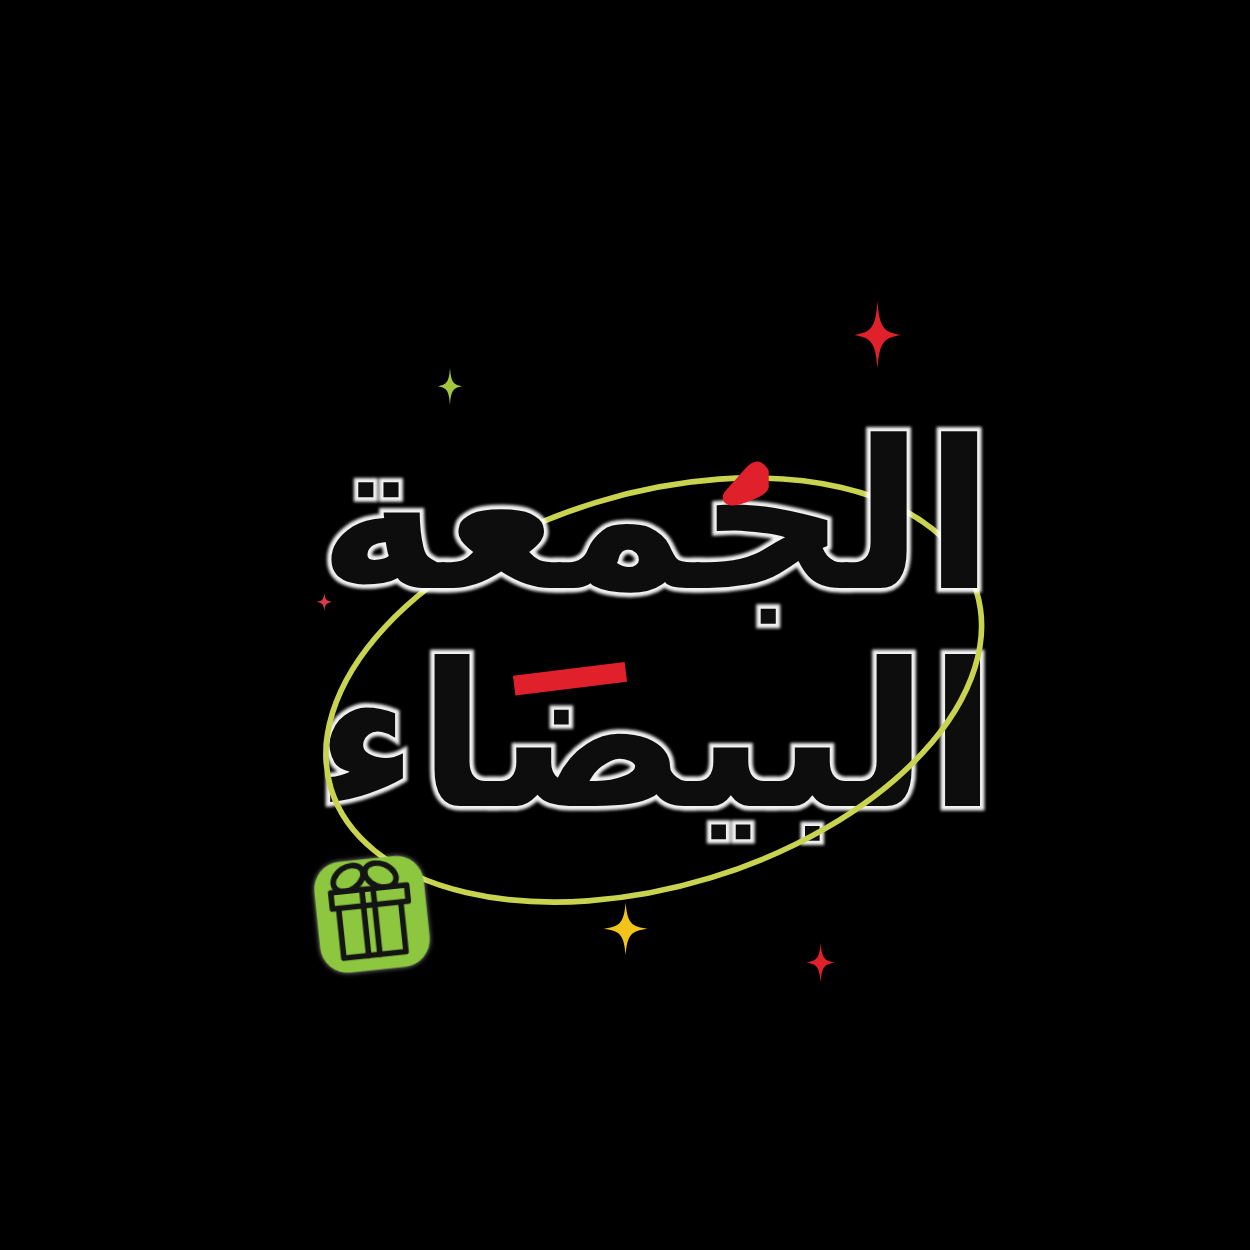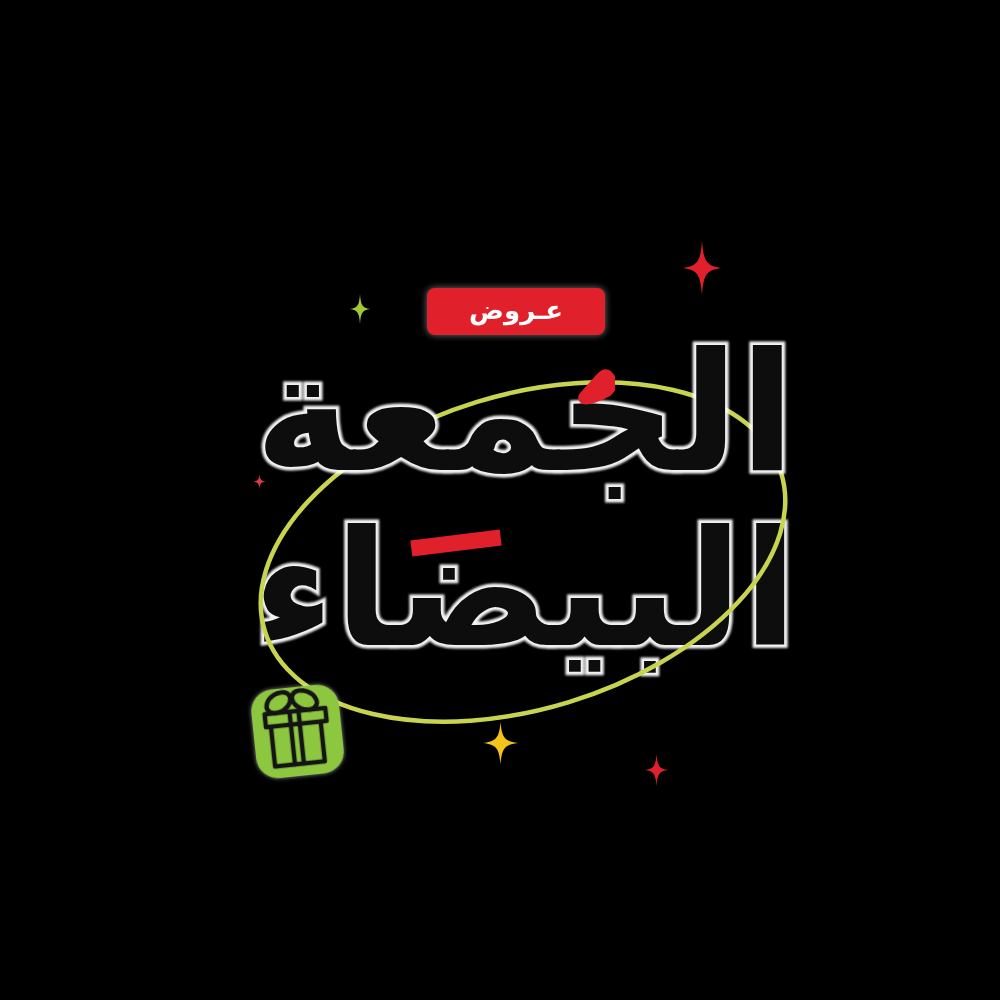--- a/index.html
+++ b/index.html
@@ -106,23 +106,20 @@
     <span class="layer halo">الجمعة</span>
     <span class="layer fill">الجمعة</span>
   </div>
 
   <svg class="damma" viewBox="0 0 40 40">
     <path d="M34 4 C44 10 44 24 35 30 C28 34 14 40 8 38 C2 36 2 30 6 26 L22 8 C26 4 30 2 34 4 Z" style="fill: var(--accent_red);"></path>
   </svg>
 
   <div class="dash"></div>
 
-  <div class="badge">
-    <span class="badge-label">عـروض</span>
-  </div>
 
   <svg class="sparkle sp-red-top" viewBox="0 0 100 100" preserveAspectRatio="none">
     <path d="M50 0 C54 38 62 46 100 50 C62 54 54 62 50 100 C46 62 38 54 0 50 C38 46 46 38 50 0 Z" style="fill: var(--sparkle_red);"></path>
   </svg>
   <svg class="sparkle sp-green" viewBox="0 0 100 100" preserveAspectRatio="none">
     <path d="M50 0 C54 38 62 46 100 50 C62 54 54 62 50 100 C46 62 38 54 0 50 C38 46 46 38 50 0 Z" style="fill: var(--sparkle_green);"></path>
   </svg>
   <svg class="sparkle sp-red-left" viewBox="0 0 100 100" preserveAspectRatio="none">
     <path d="M50 0 C54 38 62 46 100 50 C62 54 54 62 50 100 C46 62 38 54 0 50 C38 46 46 38 50 0 Z" style="fill: var(--sparkle_pink);"></path>
   </svg>

